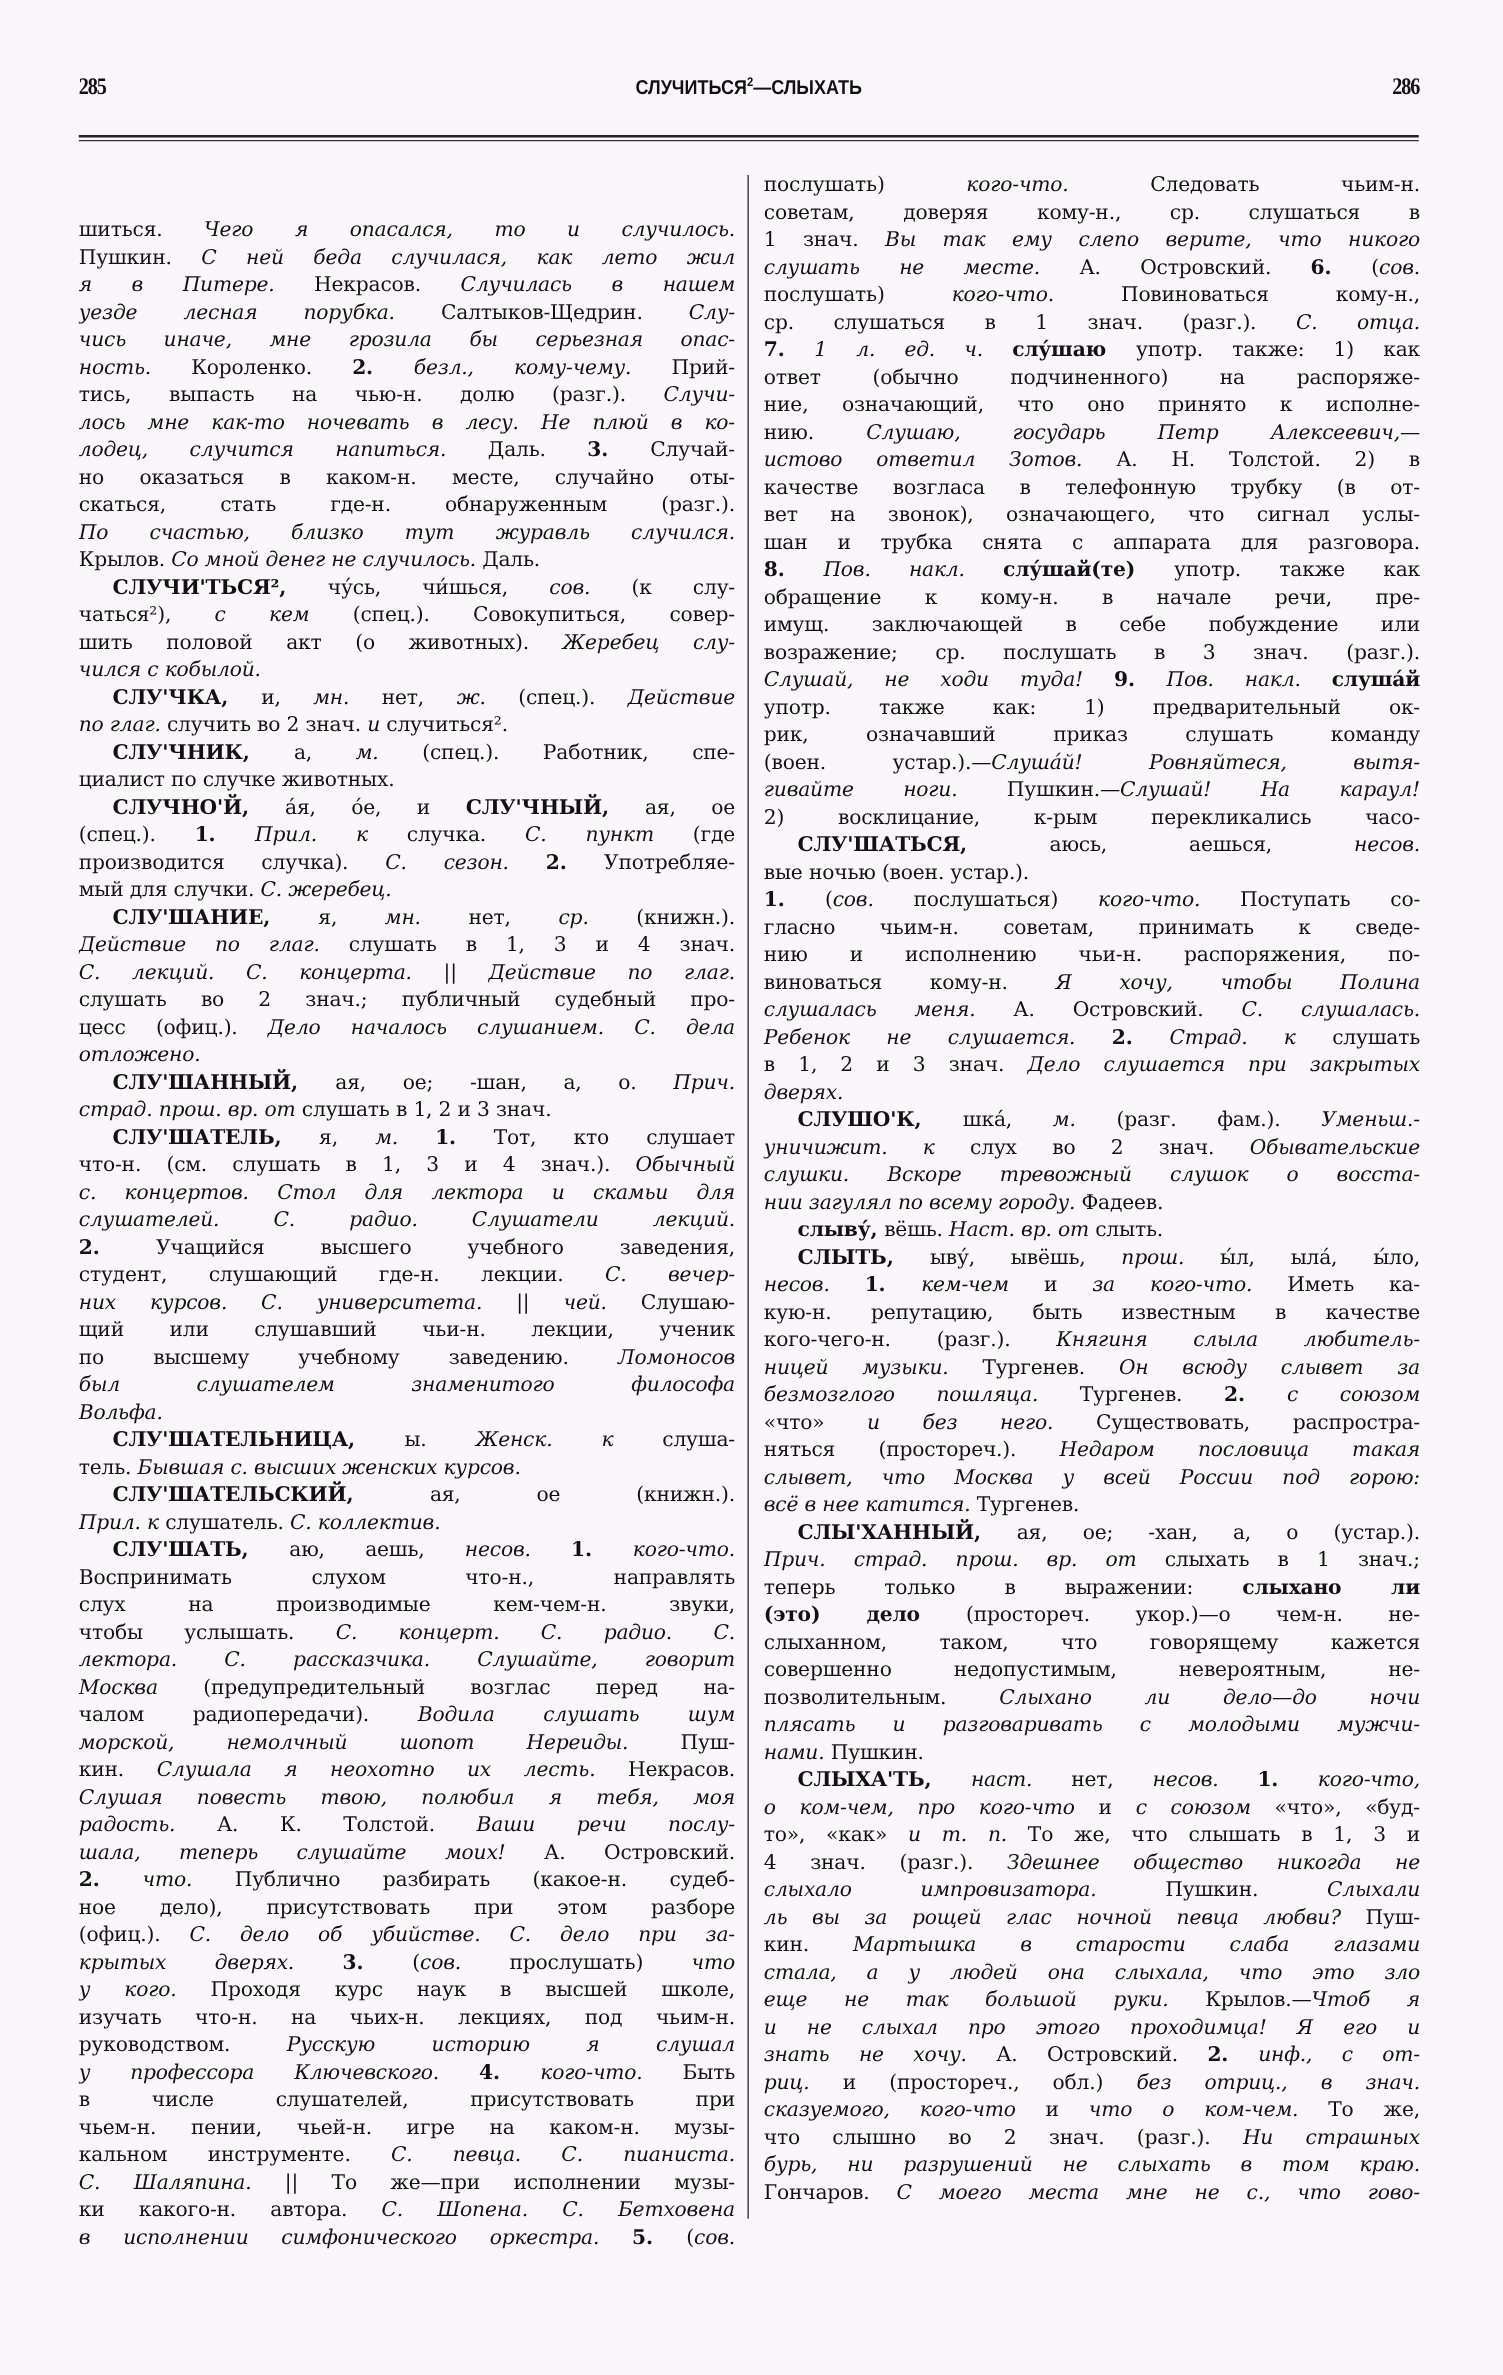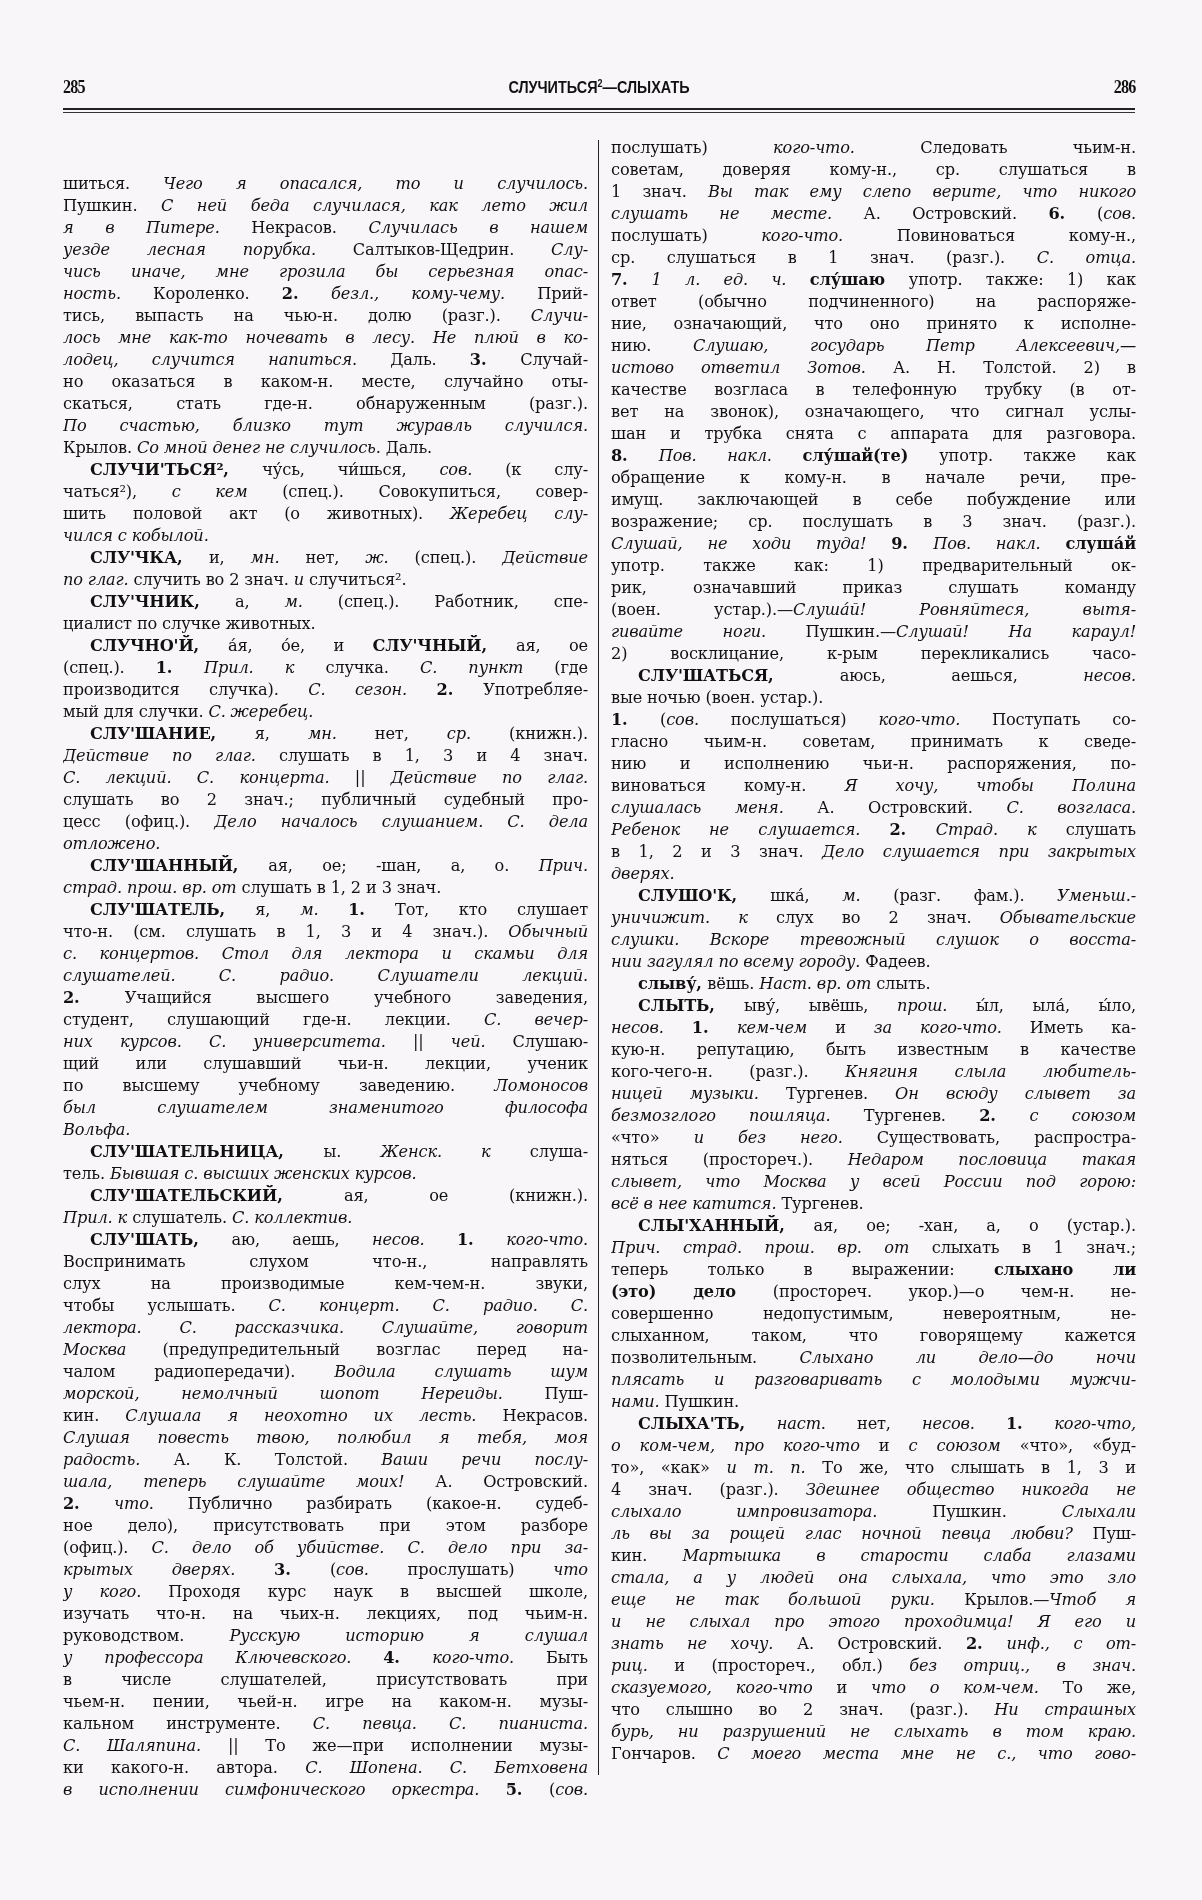--- a/index.html
+++ b/index.html
@@ -1,20 +1,20 @@
 <!DOCTYPE html>
 <html><head>
 <meta charset="utf-8">
 <style>
   html, body { margin:0; padding:0; }
   body {
     width:1202px; height:1900px; background:#f8f6f9; position:relative; overflow:hidden;
     font-family:"DejaVu Serif","Liberation Serif",serif; color:#111;
   }
-  .hdr { position:absolute; left:63px; width:1072px; top:74px; height:30px; }
+  .hdr { position:absolute; left:63px; width:1072px; top:57px; height:30px; }
   .pg { position:absolute; top:2px; font-weight:bold; font-size:19px; letter-spacing:-1px;
         font-family:"Liberation Serif",serif; transform:scaleX(0.85); transform-origin:left; }
   .pg.right { right:0; transform-origin:right; }
   .htitle { position:absolute; left:0; right:0; text-align:center; top:4px; font-weight:bold;
             font-size:16px; font-family:"Liberation Sans",sans-serif; transform:scaleX(0.9); }
   .htitle sup { font-size:10px; }
   .rule1 { position:absolute; left:63px; width:1072px; top:108px; height:0; border-top:2px solid #222; }
   .rule2 { position:absolute; left:63px; width:1072px; top:112px; height:0; border-top:1px solid #333; }
   .col { position:absolute; top:137px; width:525px; }
   .col.left { left:63px;margin-top:36px; }
@@ -140,21 +140,21 @@
     <div class="ln"><span class="r">рик, означавший приказ слушать команду</span></div>
     <div class="ln"><span class="r">(воен. устар.).—</span><span class="i">Слуша́й! Ровняйтеся, вытя-</span></div>
     <div class="ln"><span class="i">гивайте ноги. </span><span class="r">Пушкин.—</span><span class="i">Слушай! На караул!</span></div>
     <div class="ln"><span class="r">2) восклицание, к-рым перекликались часо-</span></div>
     <div class="ln ind"><span class="b">СЛУ'ШАТЬСЯ, </span><span class="r">аюсь, аешься, </span><span class="i">несов.</span></div>
     <div class="ln end"><span class="r">вые ночью (воен. устар.).</span></div>
     <div class="ln"><span class="b">1. </span><span class="r">(</span><span class="i">сов. </span><span class="r">послушаться) </span><span class="i">кого-что. </span><span class="r">Поступать со-</span></div>
     <div class="ln"><span class="r">гласно чьим-н. советам, принимать к сведе-</span></div>
     <div class="ln"><span class="r">нию и исполнению чьи-н. распоряжения, по-</span></div>
     <div class="ln"><span class="r">виноваться кому-н. </span><span class="i">Я хочу, чтобы Полина</span></div>
-    <div class="ln"><span class="i">слушалась меня. </span><span class="r">А. Островский. </span><span class="i">С. возгласа.</span></div>
+    <div class="ln"><span class="i">слушалась меня. </span><span class="r">А. Островский. </span><span class="i">С. слушалась.</span></div>
     <div class="ln"><span class="i">Ребенок не слушается. </span><span class="b">2. </span><span class="i">Страд. к </span><span class="r">слушать</span></div>
     <div class="ln"><span class="r">в 1, 2 и 3 знач. </span><span class="i">Дело слушается при закрытых</span></div>
     <div class="ln end"><span class="i">дверях.</span></div>
     <div class="ln ind"><span class="b">СЛУШО'К, </span><span class="r">шка́, </span><span class="i">м. </span><span class="r">(разг. фам.). </span><span class="i">Уменьш.-</span></div>
     <div class="ln"><span class="i">уничижит. к </span><span class="r">слух во 2 знач. </span><span class="i">Обывательские</span></div>
     <div class="ln"><span class="i">слушки. Вскоре тревожный слушок о восста-</span></div>
     <div class="ln end"><span class="i">нии загулял по всему городу. </span><span class="r">Фадеев.</span></div>
     <div class="ln ind end"><span class="b">слыву́, </span><span class="r">вёшь. </span><span class="i">Наст. вр. от </span><span class="r">слыть.</span></div>
     <div class="ln ind"><span class="b">СЛЫТЬ, </span><span class="r">ыву́, ывёшь, </span><span class="i">прош. </span><span class="r">ы́л, ыла́, ы́ло,</span></div>
     <div class="ln"><span class="i">несов. </span><span class="b">1. </span><span class="i">кем-чем </span><span class="r">и </span><span class="i">за кого-что. </span><span class="r">Иметь ка-</span></div>
@@ -163,22 +163,22 @@
     <div class="ln"><span class="i">ницей музыки. </span><span class="r">Тургенев. </span><span class="i">Он всюду слывет за</span></div>
     <div class="ln"><span class="i">безмозглого пошляца. </span><span class="r">Тургенев. </span><span class="b">2. </span><span class="i">с союзом</span></div>
     <div class="ln"><span class="r">«что» </span><span class="i">и без него. </span><span class="r">Существовать, распростра-</span></div>
     <div class="ln"><span class="r">няться (простореч.). </span><span class="i">Недаром пословица такая</span></div>
     <div class="ln"><span class="i">слывет, что Москва у всей России под горою:</span></div>
     <div class="ln end"><span class="i">всё в нее катится. </span><span class="r">Тургенев.</span></div>
     <div class="ln ind"><span class="b">СЛЫ'ХАННЫЙ, </span><span class="r">ая, ое; -хан, а, о (устар.).</span></div>
     <div class="ln"><span class="i">Прич. страд. прош. вр. от </span><span class="r">слыхать в 1 знач.;</span></div>
     <div class="ln"><span class="r">теперь только в выражении: </span><span class="b">слыхано ли</span></div>
     <div class="ln"><span class="b">(это) дело </span><span class="r">(простореч. укор.)—о чем-н. не-</span></div>
+    <div class="ln"><span class="r">слыханном, таком, что говорящему кажется</span></div>
     <div class="ln"><span class="r">совершенно недопустимым, невероятным, не-</span></div>
-    <div class="ln"><span class="r">слыханном, таком, что говорящему кажется</span></div>
     <div class="ln"><span class="r">позволительным. </span><span class="i">Слыхано ли дело—до ночи</span></div>
     <div class="ln"><span class="i">плясать и разговаривать с молодыми мужчи-</span></div>
     <div class="ln end"><span class="i">нами. </span><span class="r">Пушкин.</span></div>
     <div class="ln ind"><span class="b">СЛЫХА'ТЬ, </span><span class="i">наст. </span><span class="r">нет, </span><span class="i">несов. </span><span class="b">1. </span><span class="i">кого-что,</span></div>
     <div class="ln"><span class="i">о ком-чем, про кого-что </span><span class="r">и </span><span class="i">с союзом </span><span class="r">«что», «буд-</span></div>
     <div class="ln"><span class="r">то», «как» </span><span class="i">и т. п. </span><span class="r">То же, что слышать в 1, 3 и</span></div>
     <div class="ln"><span class="r">4 знач. (разг.). </span><span class="i">Здешнее общество никогда не</span></div>
     <div class="ln"><span class="i">слыхало импровизатора. </span><span class="r">Пушкин. </span><span class="i">Слыхали</span></div>
     <div class="ln"><span class="i">ль вы за рощей глас ночной певца любви? </span><span class="r">Пуш-</span></div>
     <div class="ln"><span class="r">кин. </span><span class="i">Мартышка в старости слаба глазами</span></div>

